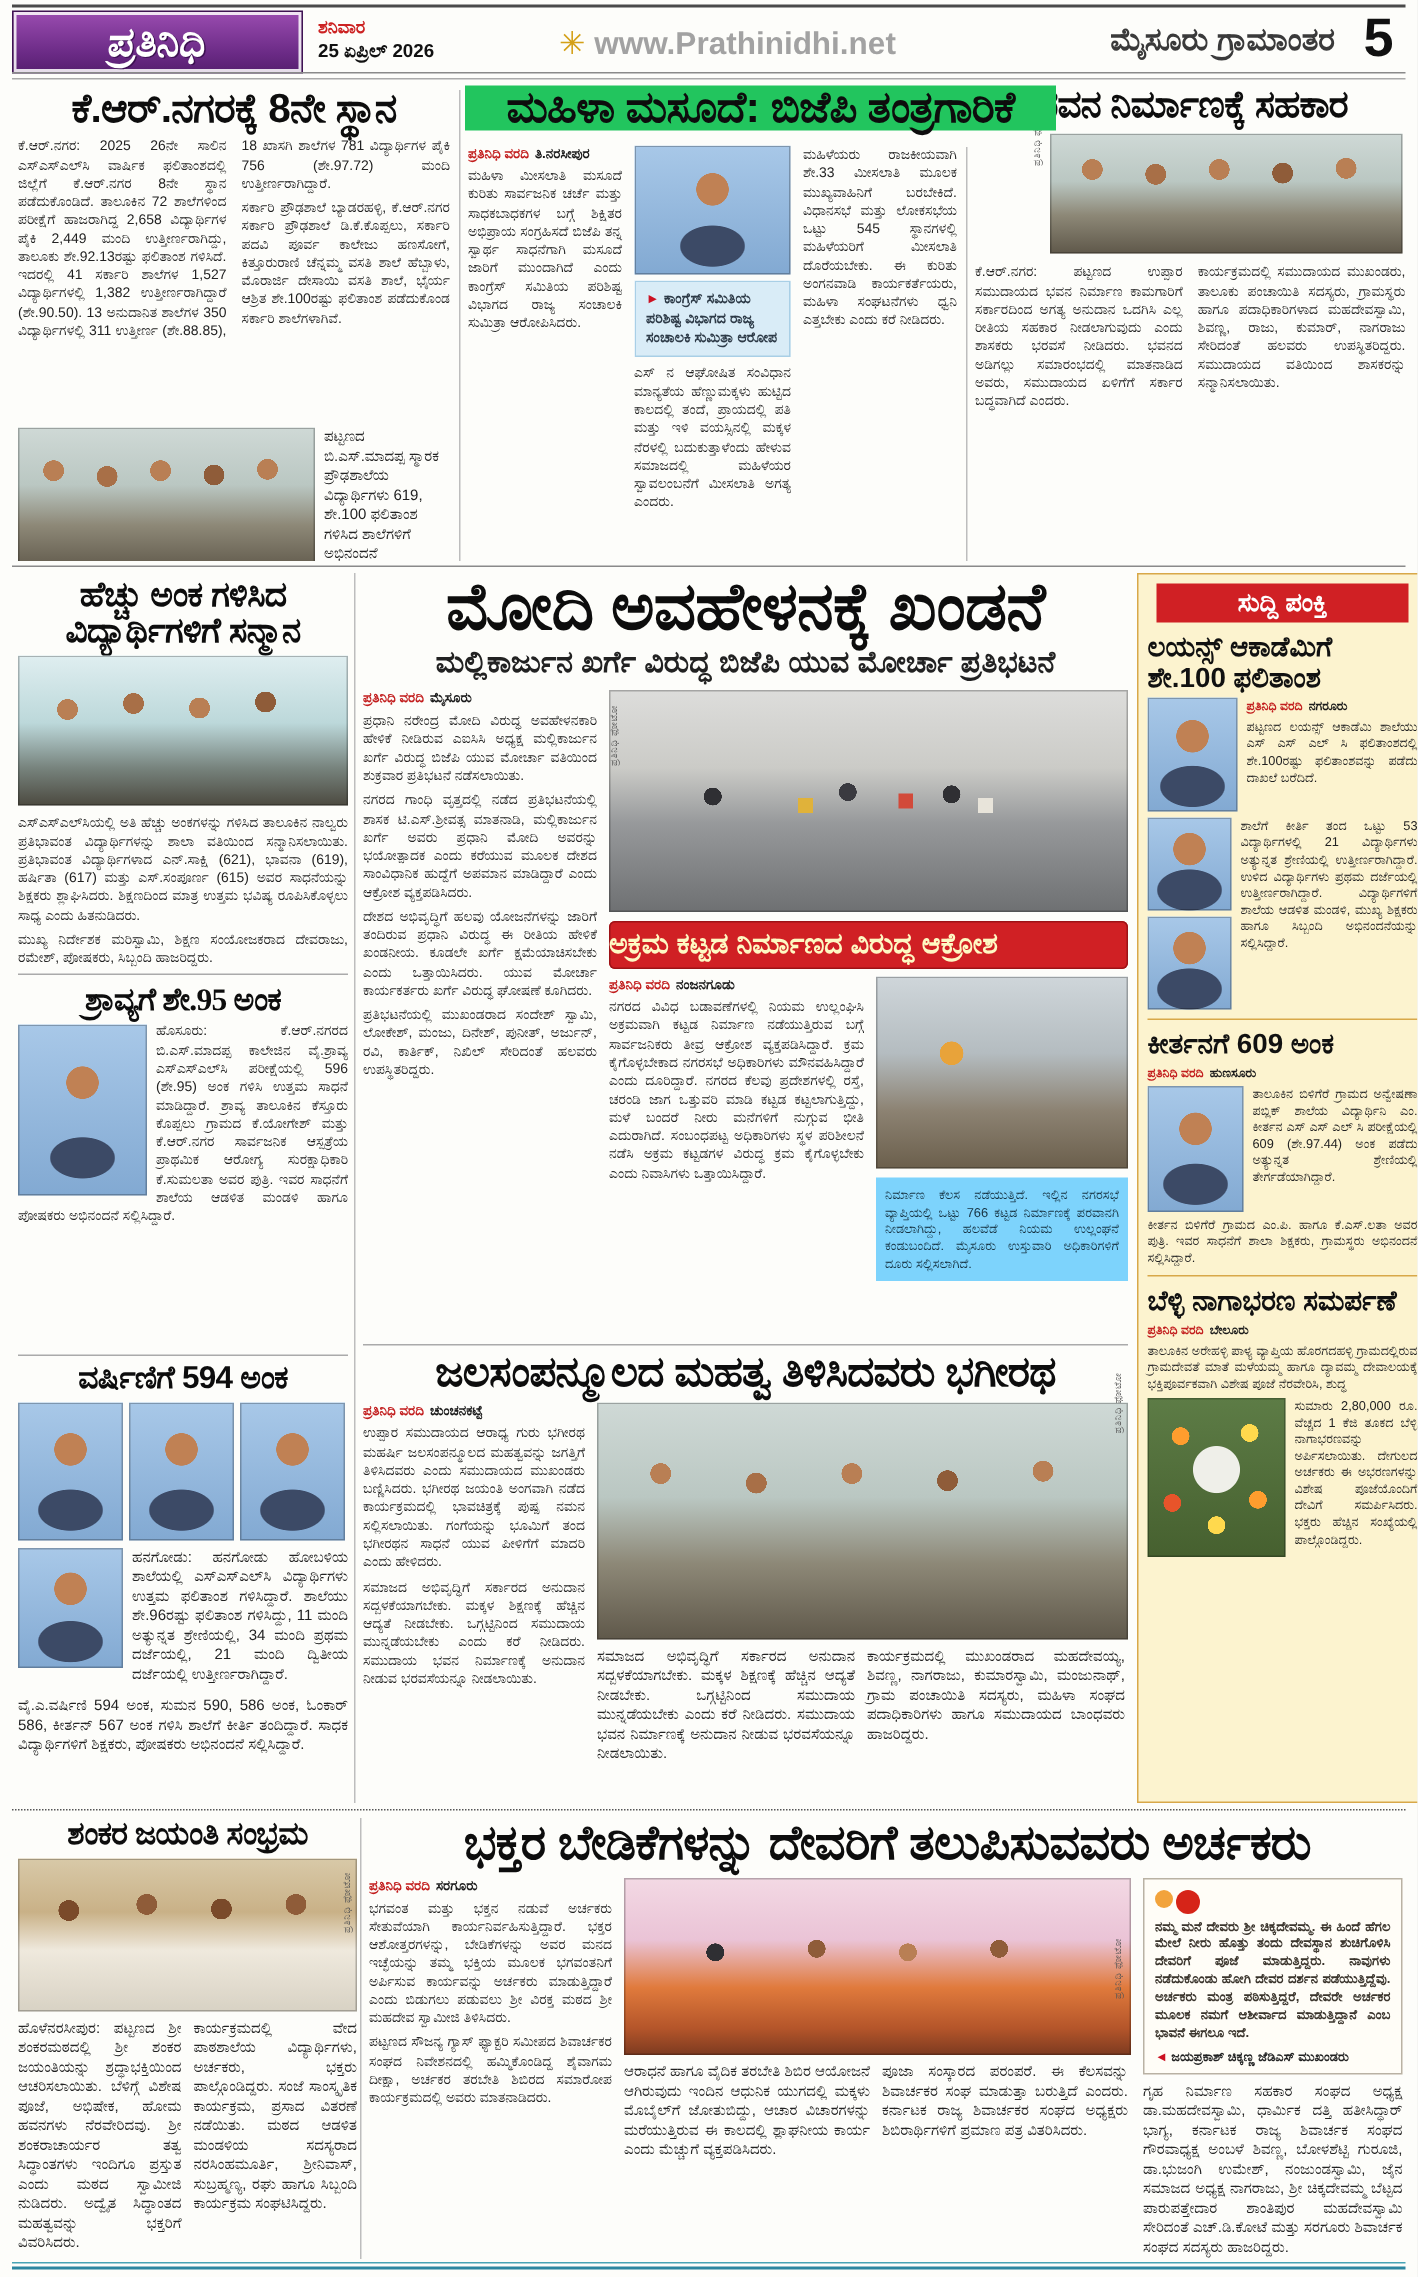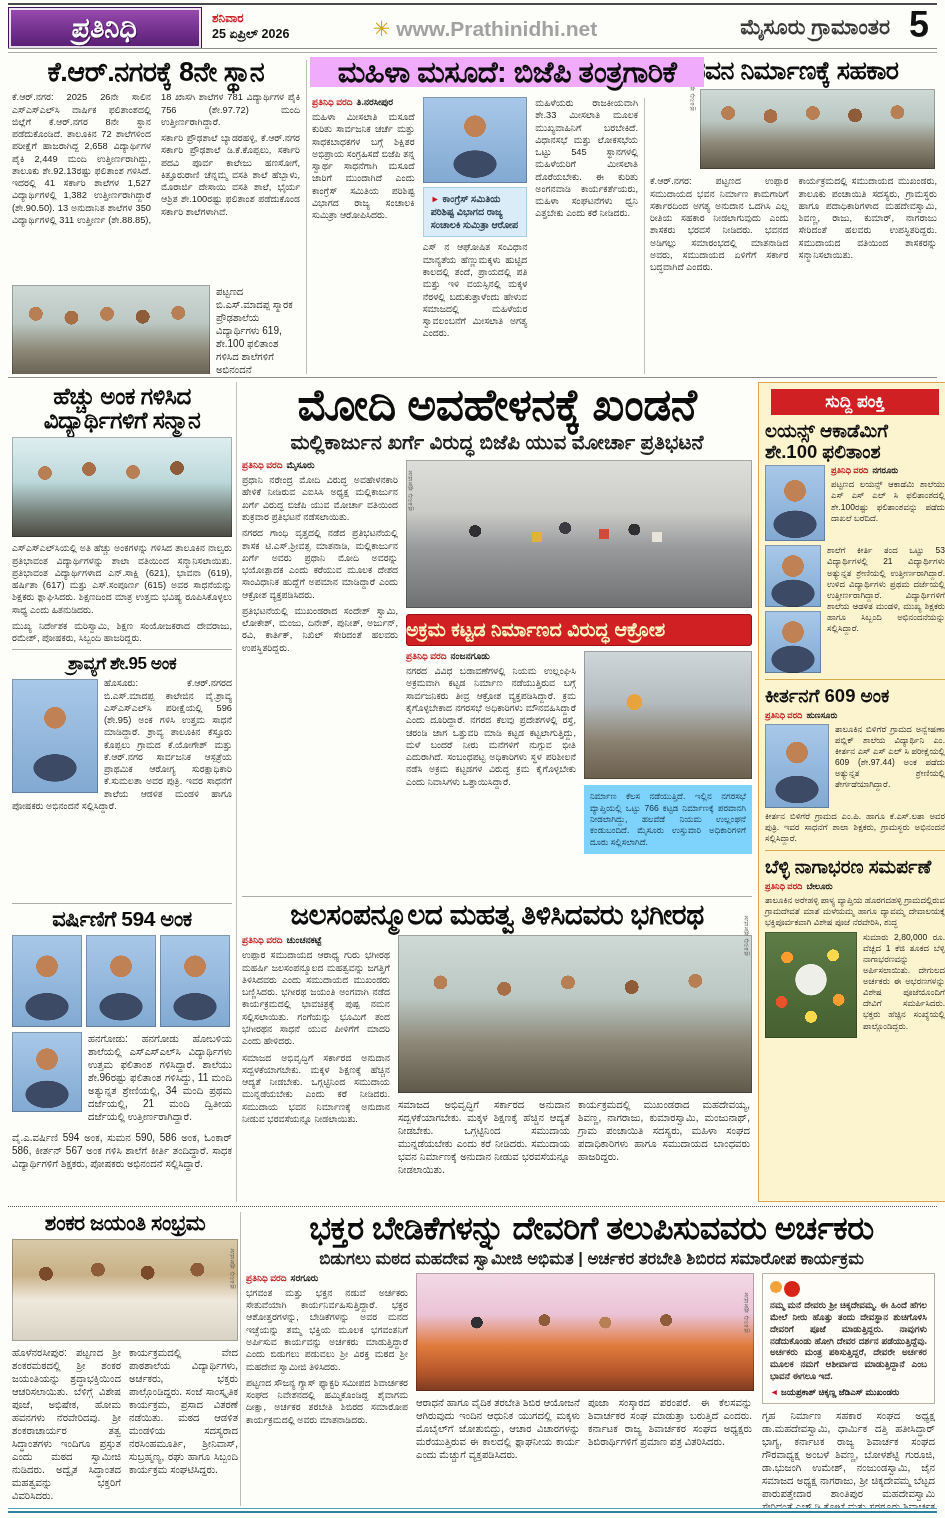--- a/index.html
+++ b/index.html
@@ -126,21 +126,21 @@
     <div class="cols2 body-txt" style="height:190px;margin-top:5px;">
       <p>ಕೆ.ಆರ್.ನಗರ: 2025 26ನೇ ಸಾಲಿನ ಎಸ್‌ಎಸ್‌ಎಲ್‌ಸಿ ವಾರ್ಷಿಕ ಫಲಿತಾಂಶದಲ್ಲಿ ಜಿಲ್ಲೆಗೆ ಕೆ.ಆರ್.ನಗರ 8ನೇ ಸ್ಥಾನ ಪಡೆದುಕೊಂಡಿದೆ. ತಾಲೂಕಿನ 72 ಶಾಲೆಗಳಿಂದ ಪರೀಕ್ಷೆಗೆ ಹಾಜರಾಗಿದ್ದ 2,658 ವಿದ್ಯಾರ್ಥಿಗಳ ಪೈಕಿ 2,449 ಮಂದಿ ಉತ್ತೀರ್ಣರಾಗಿದ್ದು, ತಾಲೂಕು ಶೇ.92.13ರಷ್ಟು ಫಲಿತಾಂಶ ಗಳಿಸಿದೆ. ಇದರಲ್ಲಿ 41 ಸರ್ಕಾರಿ ಶಾಲೆಗಳ 1,527 ವಿದ್ಯಾರ್ಥಿಗಳಲ್ಲಿ 1,382 ಉತ್ತೀರ್ಣರಾಗಿದ್ದಾರೆ (ಶೇ.90.50). 13 ಅನುದಾನಿತ ಶಾಲೆಗಳ 350 ವಿದ್ಯಾರ್ಥಿಗಳಲ್ಲಿ 311 ಉತ್ತೀರ್ಣ (ಶೇ.88.85), 18 ಖಾಸಗಿ ಶಾಲೆಗಳ 781 ವಿದ್ಯಾರ್ಥಿಗಳ ಪೈಕಿ 756 (ಶೇ.97.72) ಮಂದಿ ಉತ್ತೀರ್ಣರಾಗಿದ್ದಾರೆ.</p>
       <p>ಸರ್ಕಾರಿ ಪ್ರೌಢಶಾಲೆ ಬ್ಯಾಡರಹಳ್ಳಿ, ಕೆ.ಆರ್.ನಗರ ಸರ್ಕಾರಿ ಪ್ರೌಢಶಾಲೆ ಡಿ.ಕೆ.ಕೊಪ್ಪಲು, ಸರ್ಕಾರಿ ಪದವಿ ಪೂರ್ವ ಕಾಲೇಜು ಹಣಸೋಗೆ, ಕಿತ್ತೂರುರಾಣಿ ಚೆನ್ನಮ್ಮ ವಸತಿ ಶಾಲೆ ಹೆಬ್ಬಾಳು, ಮೊರಾರ್ಜಿ ದೇಸಾಯಿ ವಸತಿ ಶಾಲೆ, ಭೈರ್ಯ ಆಶ್ರಿತ ಶೇ.100ರಷ್ಟು ಫಲಿತಾಂಶ ಪಡೆದುಕೊಂಡ ಸರ್ಕಾರಿ ಶಾಲೆಗಳಾಗಿವೆ.</p>
     </div>
     <div style="display:flex;gap:6px;margin-top:4px;">
       <div class="photo ph-group" style="width:198px;height:96px;"></div>
       <div class="body-sm" style="width:82px;">ಪಟ್ಟಣದ ಬಿ.ಎಸ್.ಮಾದಪ್ಪ ಸ್ಮಾರಕ ಪ್ರೌಢಶಾಲೆಯ ವಿದ್ಯಾರ್ಥಿಗಳು 619, ಶೇ.100 ಫಲಿತಾಂಶ ಗಳಿಸಿದ ಶಾಲೆಗಳಿಗೆ ಅಭಿನಂದನೆ ಸಲ್ಲಿಸಲಾಯಿತು.</div>
     </div>
   </div>
 
-  <h1 class="abs hl" style="left:310px;top:57px;width:394px;font-size:29px;background:#f0abfc;z-index:2;">ಮಹಿಳಾ ಮಸೂದೆ: ಬಿಜೆಪಿ ತಂತ್ರಗಾರಿಕೆ</h1>
+  <h1 class="abs hl" style="left:310px;top:57px;width:394px;font-size:29px;background:#22c55e;z-index:2;">ಮಹಿಳಾ ಮಸೂದೆ: ಬಿಜೆಪಿ ತಂತ್ರಗಾರಿಕೆ</h1>
   <div class="abs" style="left:312px;top:97px;width:326px;height:277px;overflow:hidden;">
     <div style="display:flex;gap:8px;">
       <div style="width:104px;">
         <div class="by"><span class="src">ಪ್ರತಿನಿಧಿ ವರದಿ</span><span class="loc">ತಿ.ನರಸೀಪುರ</span></div>
         <p class="body-txt">ಮಹಿಳಾ ಮೀಸಲಾತಿ ಮಸೂದೆ ಕುರಿತು ಸಾರ್ವಜನಿಕ ಚರ್ಚೆ ಮತ್ತು ಸಾಧಕಬಾಧಕಗಳ ಬಗ್ಗೆ ಶಿಕ್ಷಿತರ ಅಭಿಪ್ರಾಯ ಸಂಗ್ರಹಿಸದೆ ಬಿಜೆಪಿ ತನ್ನ ಸ್ವಾರ್ಥ ಸಾಧನೆಗಾಗಿ ಮಸೂದೆ ಜಾರಿಗೆ ಮುಂದಾಗಿದೆ ಎಂದು ಕಾಂಗ್ರೆಸ್ ಸಮಿತಿಯ ಪರಿಶಿಷ್ಟ ವಿಭಾಗದ ರಾಜ್ಯ ಸಂಚಾಲಕಿ ಸುಮಿತ್ರಾ ಆರೋಪಿಸಿದರು.</p>
       </div>
       <div style="width:106px;">
         <div class="photo ph-portrait" style="width:104px;height:86px;"></div>
         <div class="pull pull-blue" style="margin-top:4px;font-size:9.5px;">
           <span class="arr">►</span><span>ಕಾಂಗ್ರೆಸ್ ಸಮಿತಿಯ ಪರಿಶಿಷ್ಟ ವಿಭಾಗದ ರಾಜ್ಯ ಸಂಚಾಲಕಿ ಸುಮಿತ್ರಾ ಆರೋಪ</span>
@@ -164,21 +164,21 @@
   <div class="vcred" style="left:688px;top:70px;">ಪ್ರತಿನಿಧಿ ಫೋಟೋ</div>
 
   <div class="vline" style="left:236px;top:382px;height:820px;"></div>
 
   <div class="abs" style="left:12px;top:384px;width:220px;height:518px;overflow:hidden;">
     <h2 class="hl" style="font-size:23px;">ಹೆಚ್ಚು ಅಂಕ ಗಳಿಸಿದ ವಿದ್ಯಾರ್ಥಿಗಳಿಗೆ ಸನ್ಮಾನ</h2>
     <div class="photo ph-teal" style="width:220px;height:100px;margin-top:5px;"></div>
     <p class="body-txt" style="margin-top:5px;">ಎಸ್‌ಎಸ್‌ಎಲ್‌ಸಿಯಲ್ಲಿ ಅತಿ ಹೆಚ್ಚು ಅಂಕಗಳನ್ನು ಗಳಿಸಿದ ತಾಲೂಕಿನ ನಾಲ್ವರು ಪ್ರತಿಭಾವಂತ ವಿದ್ಯಾರ್ಥಿಗಳನ್ನು ಶಾಲಾ ವತಿಯಿಂದ ಸನ್ಮಾನಿಸಲಾಯಿತು. ಪ್ರತಿಭಾವಂತ ವಿದ್ಯಾರ್ಥಿಗಳಾದ ಎನ್.ಸಾಕ್ಷಿ (621), ಭಾವನಾ (619), ಹರ್ಷಿತಾ (617) ಮತ್ತು ಎಸ್.ಸಂಪೂರ್ಣ (615) ಅವರ ಸಾಧನೆಯನ್ನು ಶಿಕ್ಷಕರು ಶ್ಲಾಘಿಸಿದರು. ಶಿಕ್ಷಣದಿಂದ ಮಾತ್ರ ಉತ್ತಮ ಭವಿಷ್ಯ ರೂಪಿಸಿಕೊಳ್ಳಲು ಸಾಧ್ಯ ಎಂದು ಹಿತನುಡಿದರು.</p>
     <p class="body-txt">ಮುಖ್ಯ ನಿರ್ದೇಶಕ ಮರಿಸ್ವಾಮಿ, ಶಿಕ್ಷಣ ಸಂಯೋಜಕರಾದ ದೇವರಾಜು, ರಮೇಶ್, ಪೋಷಕರು, ಸಿಬ್ಬಂದಿ ಹಾಜರಿದ್ದರು.</p>
     <div style="border-top:1px solid #aaa;margin:5px 0;"></div>
-    <h2 class="hl" style="font-size:17px;">ಶ್ರಾವ್ಯಗೆ ಶೇ.95 ಅಂಕ</h2>
+    <h2 class="hl" style="font-size:21px;font-family:Liberation Serif, serif;">ಶ್ರಾವ್ಯಗೆ ಶೇ.95 ಅಂಕ</h2>
     <div style="margin-top:4px;overflow:hidden;">
       <div class="photo ph-portrait" style="width:86px;height:114px;float:left;margin:2px 6px 2px 0;"></div>
       <p class="body-txt">ಹೊಸೂರು: ಕೆ.ಆರ್.ನಗರದ ಬಿ.ಎಸ್.ಮಾದಪ್ಪ ಕಾಲೇಜಿನ ವೈ.ಶ್ರಾವ್ಯ ಎಸ್‌ಎಸ್‌ಎಲ್‌ಸಿ ಪರೀಕ್ಷೆಯಲ್ಲಿ 596 (ಶೇ.95) ಅಂಕ ಗಳಿಸಿ ಉತ್ತಮ ಸಾಧನೆ ಮಾಡಿದ್ದಾರೆ. ಶ್ರಾವ್ಯ ತಾಲೂಕಿನ ಕೆಸ್ತೂರು ಕೊಪ್ಪಲು ಗ್ರಾಮದ ಕೆ.ಯೋಗೇಶ್ ಮತ್ತು ಕೆ.ಆರ್.ನಗರ ಸಾರ್ವಜನಿಕ ಆಸ್ಪತ್ರೆಯ ಪ್ರಾಥಮಿಕ ಆರೋಗ್ಯ ಸುರಕ್ಷಾಧಿಕಾರಿ ಕೆ.ಸುಮಲತಾ ಅವರ ಪುತ್ರಿ. ಇವರ ಸಾಧನೆಗೆ ಶಾಲೆಯ ಆಡಳಿತ ಮಂಡಳಿ ಹಾಗೂ ಪೋಷಕರು ಅಭಿನಂದನೆ ಸಲ್ಲಿಸಿದ್ದಾರೆ.</p>
     </div>
   </div>
 
   <div class="rule" style="left:12px;width:220px;top:903px;border-color:#aaa;"></div>
   <div class="abs" style="left:12px;top:908px;width:220px;height:294px;overflow:hidden;">
     <h2 class="hl" style="font-size:21px;">ವರ್ಷಿಣಿಗೆ 594 ಅಂಕ</h2>
     <div style="display:flex;gap:4px;margin-top:5px;">
@@ -194,20 +194,21 @@
   </div>
 
   <div class="abs" style="left:242px;top:382px;width:510px;height:512px;overflow:hidden;">
     <h1 class="hl" style="font-size:44px;">ಮೋದಿ ಅವಹೇಳನಕ್ಕೆ ಖಂಡನೆ</h1>
     <h2 class="subhead" style="font-size:20px;margin-top:4px;">ಮಲ್ಲಿಕಾರ್ಜುನ ಖರ್ಗೆ ವಿರುದ್ಧ ಬಿಜೆಪಿ ಯುವ ಮೋರ್ಚಾ ಪ್ರತಿಭಟನೆ</h2>
     <div style="display:flex;gap:8px;margin-top:7px;">
       <div style="width:156px;flex:none;">
         <div class="by"><span class="src">ಪ್ರತಿನಿಧಿ ವರದಿ</span><span class="loc">ಮೈಸೂರು</span></div>
         <p class="body-txt">ಪ್ರಧಾನಿ ನರೇಂದ್ರ ಮೋದಿ ವಿರುದ್ಧ ಅವಹೇಳನಕಾರಿ ಹೇಳಿಕೆ ನೀಡಿರುವ ಎಐಸಿಸಿ ಅಧ್ಯಕ್ಷ ಮಲ್ಲಿಕಾರ್ಜುನ ಖರ್ಗೆ ವಿರುದ್ಧ ಬಿಜೆಪಿ ಯುವ ಮೋರ್ಚಾ ವತಿಯಿಂದ ಶುಕ್ರವಾರ ಪ್ರತಿಭಟನೆ ನಡೆಸಲಾಯಿತು.</p>
         <p class="body-txt">ನಗರದ ಗಾಂಧಿ ವೃತ್ತದಲ್ಲಿ ನಡೆದ ಪ್ರತಿಭಟನೆಯಲ್ಲಿ ಶಾಸಕ ಟಿ.ಎಸ್.ಶ್ರೀವತ್ಸ ಮಾತನಾಡಿ, ಮಲ್ಲಿಕಾರ್ಜುನ ಖರ್ಗೆ ಅವರು ಪ್ರಧಾನಿ ಮೋದಿ ಅವರನ್ನು ಭಯೋತ್ಪಾದಕ ಎಂದು ಕರೆಯುವ ಮೂಲಕ ದೇಶದ ಸಾಂವಿಧಾನಿಕ ಹುದ್ದೆಗೆ ಅಪಮಾನ ಮಾಡಿದ್ದಾರೆ ಎಂದು ಆಕ್ರೋಶ ವ್ಯಕ್ತಪಡಿಸಿದರು.</p>
+        <p class="body-txt">ದೇಶದ ಅಭಿವೃದ್ಧಿಗೆ ಹಲವು ಯೋಜನೆಗಳನ್ನು ಜಾರಿಗೆ ತಂದಿರುವ ಪ್ರಧಾನಿ ವಿರುದ್ಧ ಈ ರೀತಿಯ ಹೇಳಿಕೆ ಖಂಡನೀಯ. ಕೂಡಲೇ ಖರ್ಗೆ ಕ್ಷಮೆಯಾಚಿಸಬೇಕು ಎಂದು ಒತ್ತಾಯಿಸಿದರು. ಯುವ ಮೋರ್ಚಾ ಕಾರ್ಯಕರ್ತರು ಖರ್ಗೆ ವಿರುದ್ಧ ಘೋಷಣೆ ಕೂಗಿದರು.</p>
         <p class="body-txt">ಪ್ರತಿಭಟನೆಯಲ್ಲಿ ಮುಖಂಡರಾದ ಸಂದೇಶ್ ಸ್ವಾಮಿ, ಲೋಕೇಶ್, ಮಂಜು, ದಿನೇಶ್, ಪುನೀತ್, ಅರ್ಜುನ್, ರವಿ, ಕಾರ್ತಿಕ್, ನಿಖಿಲ್ ಸೇರಿದಂತೆ ಹಲವರು ಉಪಸ್ಥಿತರಿದ್ದರು.</p>
       </div>
       <div style="width:346px;flex:none;">
         <div class="photo ph-street" style="width:346px;height:148px;"></div>
         <div class="banner-red" style="margin-top:6px;font-size:19px;padding:5px 0;">ಅಕ್ರಮ ಕಟ್ಟಡ ನಿರ್ಮಾಣದ ವಿರುದ್ಧ ಆಕ್ರೋಶ</div>
         <div style="display:flex;gap:8px;margin-top:5px;">
           <div style="width:170px;flex:none;">
             <div class="by"><span class="src">ಪ್ರತಿನಿಧಿ ವರದಿ</span><span class="loc">ನಂಜನಗೂಡು</span></div>
             <p class="body-txt">ನಗರದ ವಿವಿಧ ಬಡಾವಣೆಗಳಲ್ಲಿ ನಿಯಮ ಉಲ್ಲಂಘಿಸಿ ಅಕ್ರಮವಾಗಿ ಕಟ್ಟಡ ನಿರ್ಮಾಣ ನಡೆಯುತ್ತಿರುವ ಬಗ್ಗೆ ಸಾರ್ವಜನಿಕರು ತೀವ್ರ ಆಕ್ರೋಶ ವ್ಯಕ್ತಪಡಿಸಿದ್ದಾರೆ. ಕ್ರಮ ಕೈಗೊಳ್ಳಬೇಕಾದ ನಗರಸಭೆ ಅಧಿಕಾರಿಗಳು ಮೌನವಹಿಸಿದ್ದಾರೆ ಎಂದು ದೂರಿದ್ದಾರೆ. ನಗರದ ಕೆಲವು ಪ್ರದೇಶಗಳಲ್ಲಿ ರಸ್ತೆ, ಚರಂಡಿ ಜಾಗ ಒತ್ತುವರಿ ಮಾಡಿ ಕಟ್ಟಡ ಕಟ್ಟಲಾಗುತ್ತಿದ್ದು, ಮಳೆ ಬಂದರೆ ನೀರು ಮನೆಗಳಿಗೆ ನುಗ್ಗುವ ಭೀತಿ ಎದುರಾಗಿದೆ. ಸಂಬಂಧಪಟ್ಟ ಅಧಿಕಾರಿಗಳು ಸ್ಥಳ ಪರಿಶೀಲನೆ ನಡೆಸಿ ಅಕ್ರಮ ಕಟ್ಟಡಗಳ ವಿರುದ್ಧ ಕ್ರಮ ಕೈಗೊಳ್ಳಬೇಕು ಎಂದು ನಿವಾಸಿಗಳು ಒತ್ತಾಯಿಸಿದ್ದಾರೆ.</p>
           </div>
@@ -293,21 +294,20 @@
     <div class="photo ph-temple" style="width:226px;height:102px;margin-top:5px;"></div>
     <div class="cols2 body-sm" style="margin-top:5px;column-gap:8px;">
       <p>ಹೊಳೆನರಸೀಪುರ: ಪಟ್ಟಣದ ಶ್ರೀ ಶಂಕರಮಠದಲ್ಲಿ ಶ್ರೀ ಶಂಕರ ಜಯಂತಿಯನ್ನು ಶ್ರದ್ಧಾಭಕ್ತಿಯಿಂದ ಆಚರಿಸಲಾಯಿತು. ಬೆಳಿಗ್ಗೆ ವಿಶೇಷ ಪೂಜೆ, ಅಭಿಷೇಕ, ಹೋಮ ಹವನಗಳು ನೆರವೇರಿದವು. ಶ್ರೀ ಶಂಕರಾಚಾರ್ಯರ ತತ್ವ ಸಿದ್ಧಾಂತಗಳು ಇಂದಿಗೂ ಪ್ರಸ್ತುತ ಎಂದು ಮಠದ ಸ್ವಾಮೀಜಿ ನುಡಿದರು. ಅದ್ವೈತ ಸಿದ್ಧಾಂತದ ಮಹತ್ವವನ್ನು ಭಕ್ತರಿಗೆ ವಿವರಿಸಿದರು.</p>
       <p>ಕಾರ್ಯಕ್ರಮದಲ್ಲಿ ವೇದ ಪಾಠಶಾಲೆಯ ವಿದ್ಯಾರ್ಥಿಗಳು, ಅರ್ಚಕರು, ಭಕ್ತರು ಪಾಲ್ಗೊಂಡಿದ್ದರು. ಸಂಜೆ ಸಾಂಸ್ಕೃತಿಕ ಕಾರ್ಯಕ್ರಮ, ಪ್ರಸಾದ ವಿತರಣೆ ನಡೆಯಿತು. ಮಠದ ಆಡಳಿತ ಮಂಡಳಿಯ ಸದಸ್ಯರಾದ ನರಸಿಂಹಮೂರ್ತಿ, ಶ್ರೀನಿವಾಸ್, ಸುಬ್ರಹ್ಮಣ್ಯ, ರಘು ಹಾಗೂ ಸಿಬ್ಬಂದಿ ಕಾರ್ಯಕ್ರಮ ಸಂಘಟಿಸಿದ್ದರು.</p>
     </div>
   </div>
   <div class="vcred" style="left:228px;top:1248px;">ಪ್ರತಿನಿಧಿ ಫೋಟೋ</div>
 
   <div class="abs" style="left:246px;top:1212px;width:691px;height:296px;overflow:hidden;">
     <h1 class="hl" style="font-size:32px;">ಭಕ್ತರ ಬೇಡಿಕೆಗಳನ್ನು ದೇವರಿಗೆ ತಲುಪಿಸುವವರು ಅರ್ಚಕರು</h1>
-    <h2 class="subhead" style="font-size:16.5px;margin-top:4px;">ಬಿಡುಗಲು ಮಠದ ಮಹದೇವ ಸ್ವಾಮೀಜಿ ಅಭಿಮತ | ಅರ್ಚಕರ ತರಬೇತಿ ಶಿಬಿರದ ಸಮಾರೋಪ ಕಾರ್ಯಕ್ರಮ</h2>
     <div style="display:flex;gap:8px;margin-top:6px;">
       <div style="width:162px;flex:none;">
         <div class="by"><span class="src">ಪ್ರತಿನಿಧಿ ವರದಿ</span><span class="loc">ಸರಗೂರು</span></div>
         <p class="body-txt">ಭಗವಂತ ಮತ್ತು ಭಕ್ತನ ನಡುವೆ ಅರ್ಚಕರು ಸೇತುವೆಯಾಗಿ ಕಾರ್ಯನಿರ್ವಹಿಸುತ್ತಿದ್ದಾರೆ. ಭಕ್ತರ ಆಶೋತ್ತರಗಳನ್ನು, ಬೇಡಿಕೆಗಳನ್ನು ಅವರ ಮನದ ಇಚ್ಛೆಯನ್ನು ತಮ್ಮ ಭಕ್ತಿಯ ಮೂಲಕ ಭಗವಂತನಿಗೆ ಅರ್ಪಿಸುವ ಕಾರ್ಯವನ್ನು ಅರ್ಚಕರು ಮಾಡುತ್ತಿದ್ದಾರೆ ಎಂದು ಬಿಡುಗಲು ಪಡುವಲು ಶ್ರೀ ವಿರಕ್ತ ಮಠದ ಶ್ರೀ ಮಹದೇವ ಸ್ವಾಮೀಜಿ ತಿಳಿಸಿದರು.</p>
         <p class="body-txt">ಪಟ್ಟಣದ ಸೌಜನ್ಯ ಗ್ಯಾಸ್ ಫ್ಯಾಕ್ಟರಿ ಸಮೀಪದ ಶಿವಾರ್ಚಕರ ಸಂಘದ ನಿವೇಶನದಲ್ಲಿ ಹಮ್ಮಿಕೊಂಡಿದ್ದ ಶೈವಾಗಮ ದೀಕ್ಷಾ, ಅರ್ಚಕರ ತರಬೇತಿ ಶಿಬಿರದ ಸಮಾರೋಪ ಕಾರ್ಯಕ್ರಮದಲ್ಲಿ ಅವರು ಮಾತನಾಡಿದರು.</p>
       </div>
       <div style="width:338px;flex:none;">
         <div class="photo ph-stage" style="width:338px;height:118px;"></div>
         <div style="display:flex;gap:8px;margin-top:5px;">
           <p class="body-sm" style="width:164px;">ಆರಾಧನೆ ಹಾಗೂ ವೈದಿಕ ತರಬೇತಿ ಶಿಬಿರ ಆಯೋಜನೆ ಆಗಿರುವುದು ಇಂದಿನ ಆಧುನಿಕ ಯುಗದಲ್ಲಿ ಮಕ್ಕಳು ಮೊಬೈಲ್‌ಗೆ ಜೋತುಬಿದ್ದು, ಆಚಾರ ವಿಚಾರಗಳನ್ನು ಮರೆಯುತ್ತಿರುವ ಈ ಕಾಲದಲ್ಲಿ ಶ್ಲಾಘನೀಯ ಕಾರ್ಯ ಎಂದು ಮೆಚ್ಚುಗೆ ವ್ಯಕ್ತಪಡಿಸಿದರು.</p>

